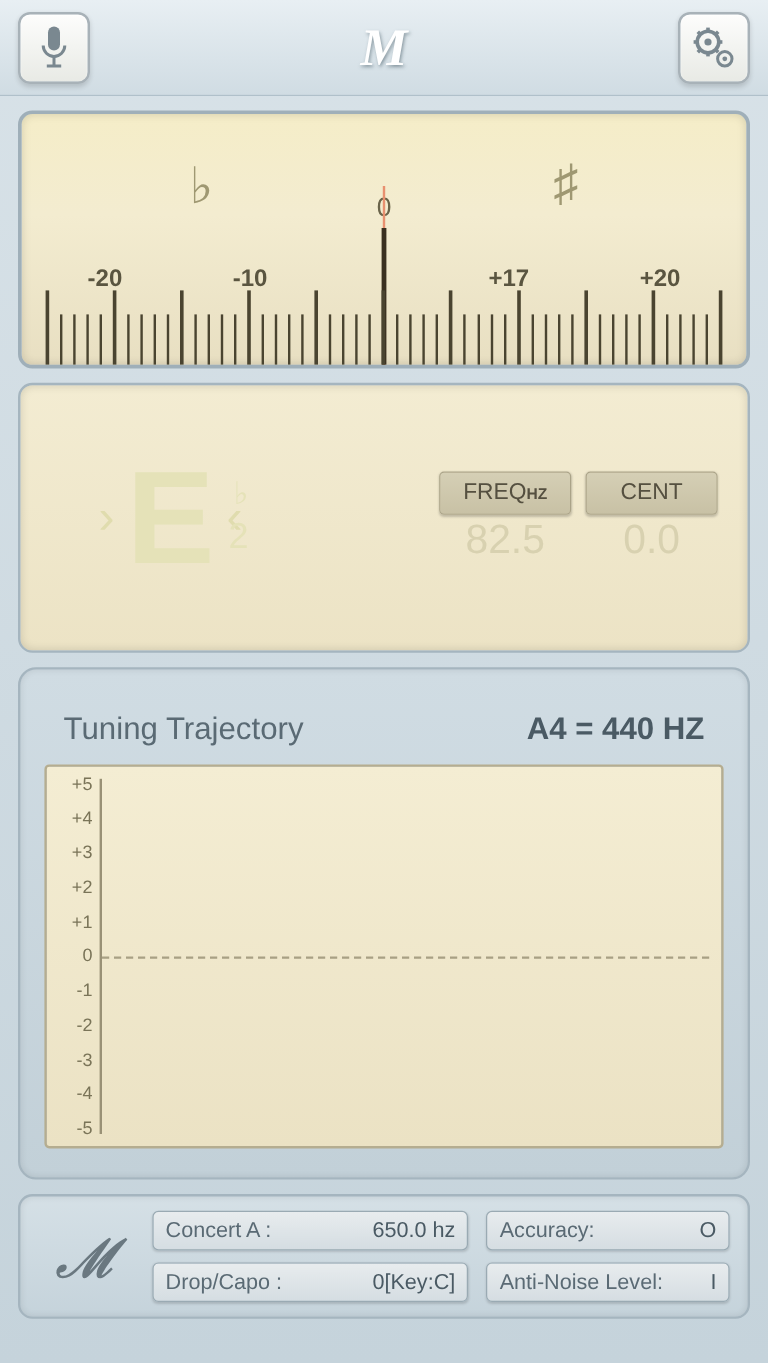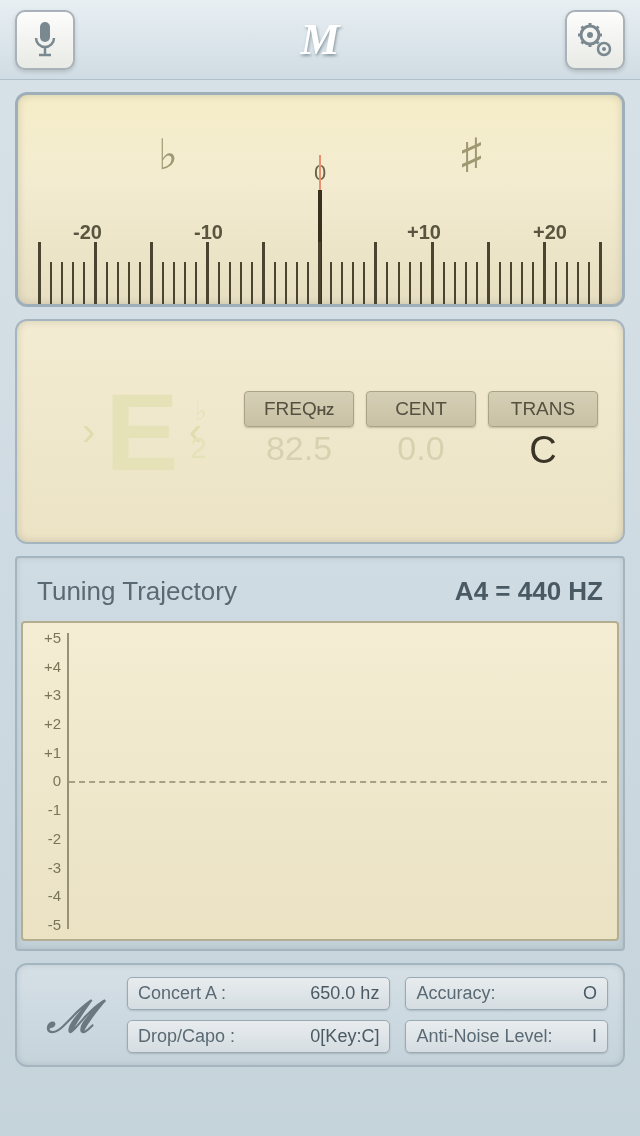--- a/index.html
+++ b/index.html
@@ -166,25 +166,25 @@
 }
 .readout-label .hz { font-size: 13px; font-weight: bold; }
 .readout-value {
   margin-top: 2px;
   font-size: 34px;
   color: #d8d1b0;
 }
 .readout-value.dark { color: #3a3528; font-size: 38px; }
 .traj-section {
   margin: 12px 15px;
-  border-radius: 4px;
+  border-radius: 15px;
   border: 2px solid #a5b5bf;
   background: linear-gradient(to bottom, #d0dce3, #c2d0d8);
   box-shadow: inset 0 0 6px rgba(0,0,0,.1);
-  padding: 0;
+  padding: 16px;
   overflow: hidden;
 }
 .traj-header {
   display: flex;
   justify-content: space-between;
   padding: 18px 20px 14px;
   font-size: 26px;
   color: #5a6a74;
   font-weight: 500;
 }
@@ -302,21 +302,21 @@
 </div>
 
 <div class="panel meter-panel">
   <span class="flat-sharp flat">♭</span>
   <span class="flat-sharp sharp">♯</span>
   <span class="center-zero">0</span>
   <div class="scale-labels">
     <span>-20</span>
     <span>-10</span>
     <span></span>
-    <span>+10</span>
+    <span>+17</span>
     <span>+20</span>
   </div>
   <div class="needle"></div>
   <div class="needle-dark"></div>
   <div class="ticks" id="ticks">
       <div class="tick major"></div>
       <div class="tick minor"></div>
       <div class="tick minor"></div>
       <div class="tick minor"></div>
       <div class="tick minor"></div>
@@ -378,24 +378,20 @@
     <span class="note-arrow">‹</span>
   </div>
   <div class="readouts">
     <div class="readout">
       <div class="readout-label"><span>FREQ</span><span class="hz">HZ</span></div>
       <div class="readout-value">82.5</div>
     </div>
     <div class="readout">
       <div class="readout-label">CENT</div>
       <div class="readout-value">0.0</div>
-    </div>
-    <div class="readout">
-      <div class="readout-label">TRANS</div>
-      <div class="readout-value dark">C</div>
     </div>
   </div>
 </div>
 
 <div class="traj-section">
   <div class="traj-header">
     <span>Tuning  Trajectory</span>
     <span class="traj-a4">A4 = 440 HZ</span>
   </div>
   <div class="traj-chart">

